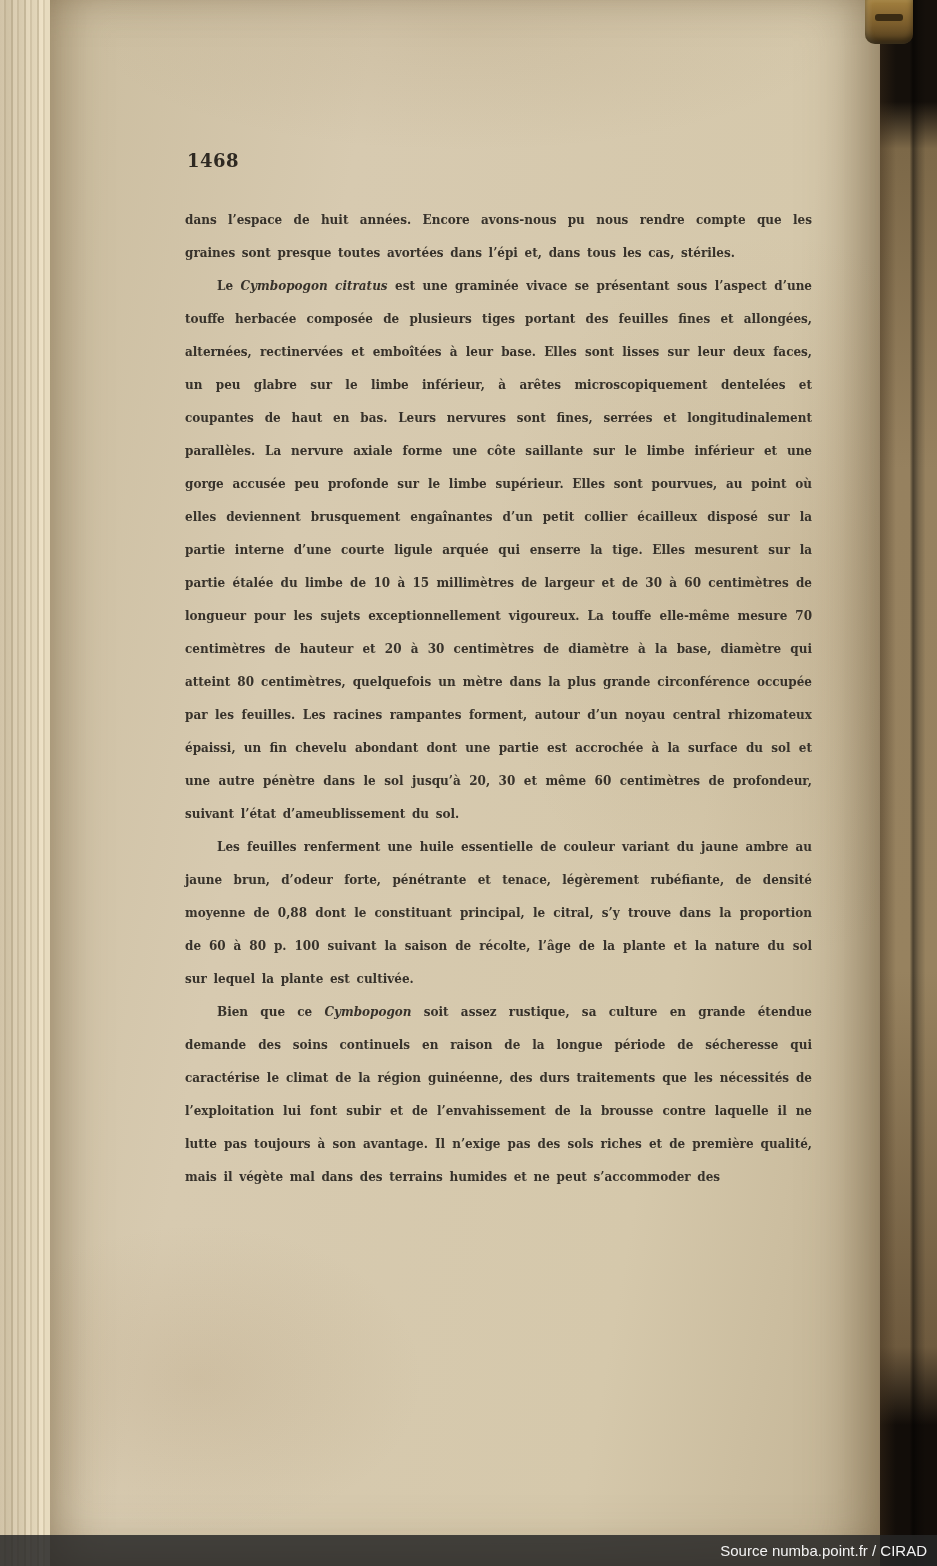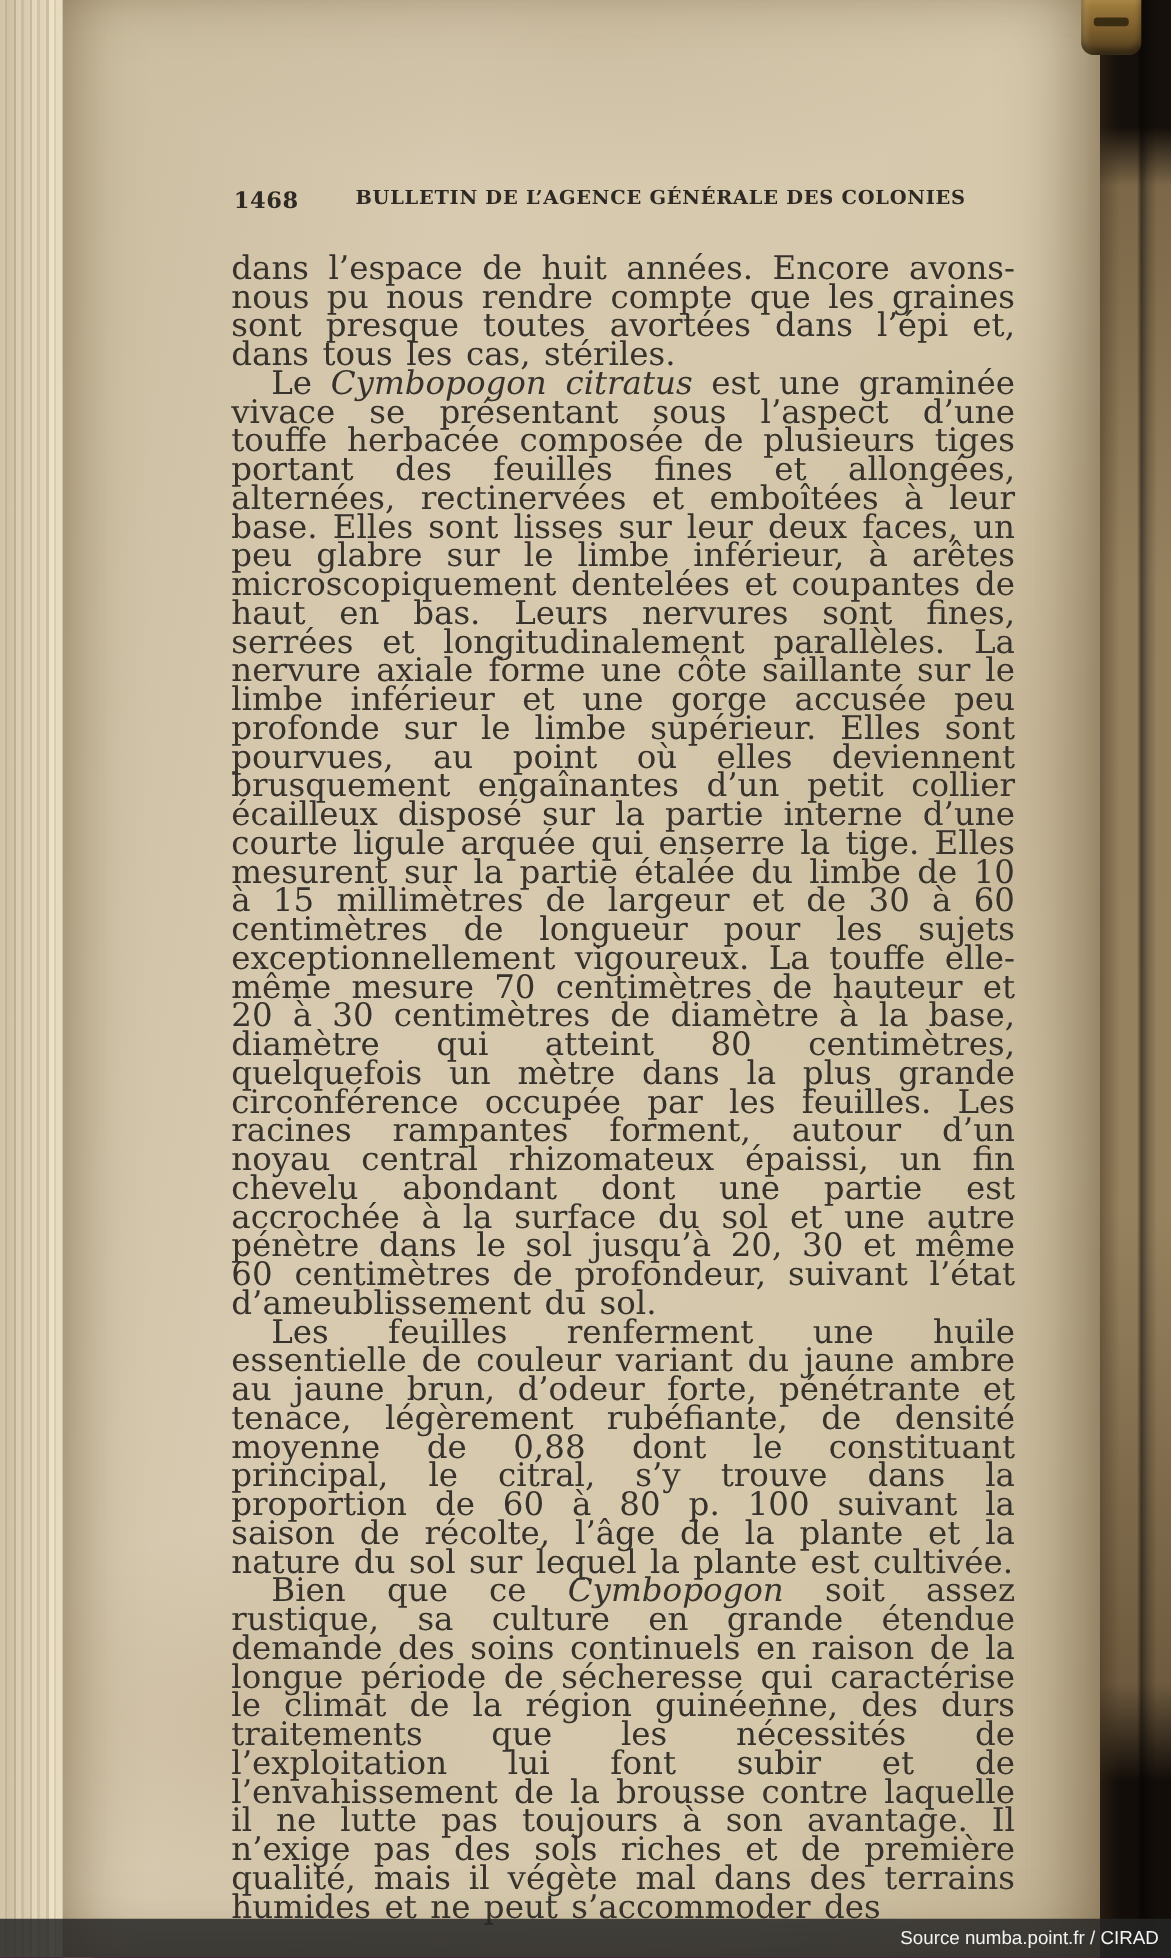--- a/index.html
+++ b/index.html
@@ -1,21 +1,21 @@
 <!DOCTYPE html>
 <html><head>
 <meta charset="utf-8">
 <style>
   html, body { margin: 0; padding: 0; background: #0e0a07; }
   .scan {
     position: relative;
     width: 937px;
     height: 1566px;
     overflow: hidden;
-    background: #701a75;
+    background: #a21caf;
     font-family: "DejaVu Serif", serif;
   }
 
   
   .left-edges {
     position: absolute;
     left: 0; top: 0;
     width: 74px; height: 100%;
     background:
       linear-gradient(90deg, rgba(120,100,70,.25), rgba(120,100,70,0) 60%),
@@ -99,26 +99,27 @@
     text-align: center;
     font-size: 15.5px;
     font-weight: bold;
     letter-spacing: 0.6px;
     padding-left: 60px;
     color: #2e2922;
     white-space: nowrap;
   }
   .bodytext p {
     margin: 0;
-    font-size: 26px;
-    line-height: 23px;
+    font-size: 12px;
+    line-height: 33px;
     text-align: justify;
     text-indent: 32px;
     word-spacing: 2.5px;
     color: #37322b;
+    font-weight: bold;
   }
   .bodytext p.noindent { text-indent: 0; }
   .bodytext i { font-style: italic; }
 
   
   .footer {
     position: absolute;
     left: 0; right: 0; bottom: 0;
     height: 31px;
     background: rgba(38, 38, 38, 0.84);
@@ -137,21 +138,20 @@
 
 <div class="scan">
 
   <div class="left-edges"></div>
 
   <div class="page">
     <div class="textcol">
 
       <div class="header">
         <span class="pagenum">1468</span>
-        <span class="title">BULLETIN DE L’AGENCE GÉNÉRALE DES COLONIES</span>
       </div>
 
       <div class="bodytext">
         <p class="noindent"><span>dans l’espace de huit années. Encore avons-nous pu nous rendre compte que les graines sont presque toutes avortées dans l’épi et, dans tous les cas, stériles.</span></p>
         <p><span>Le </span><i>Cymbopogon citratus</i><span> est une graminée vivace se présentant sous l’aspect d’une touffe herbacée composée de plusieurs tiges portant des feuilles fines et allongées, alternées, rectinervées et emboîtées à leur base. Elles sont lisses sur leur deux faces, un peu glabre sur le limbe inférieur, à arêtes microscopiquement dentelées et coupantes de haut en bas. Leurs nervures sont fines, serrées et longitudinalement parallèles. La nervure axiale forme une côte saillante sur le limbe inférieur et une gorge accusée peu profonde sur le limbe supérieur. Elles sont pourvues, au point où elles deviennent brusquement engaînantes d’un petit collier écailleux disposé sur la partie interne d’une courte ligule arquée qui enserre la tige. Elles mesurent sur la partie étalée du limbe de 10 à 15 millimètres de largeur et de 30 à 60 centimètres de longueur pour les sujets exceptionnellement vigoureux. La touffe elle-même mesure 70 centimètres de hauteur et 20 à 30 centimètres de diamètre à la base, diamètre qui atteint 80 centimètres, quelquefois un mètre dans la plus grande circonférence occupée par les feuilles. Les racines rampantes forment, autour d’un noyau central rhizomateux épaissi, un fin chevelu abondant dont une partie est accrochée à la surface du sol et une autre pénètre dans le sol jusqu’à 20, 30 et même 60 centimètres de profondeur, suivant l’état d’ameublissement du sol.</span></p>
         <p><span>Les feuilles renferment une huile essentielle de couleur variant du jaune ambre au jaune brun, d’odeur forte, pénétrante et tenace, légèrement rubéfiante, de densité moyenne de 0,88 dont le constituant principal, le citral, s’y trouve dans la proportion de 60 à 80 p. 100 suivant la saison de récolte, l’âge de la plante et la nature du sol sur lequel la plante est cultivée.</span></p>
         <p><span>Bien que ce </span><i>Cymbopogon</i><span> soit assez rustique, sa culture en grande étendue demande des soins continuels en raison de la longue période de sécheresse qui caractérise le climat de la région guinéenne, des durs traitements que les nécessités de l’exploitation lui font subir et de l’envahissement de la brousse contre laquelle il ne lutte pas toujours à son avantage. Il n’exige pas des sols riches et de première qualité, mais il végète mal dans des terrains humides et ne peut s’accommoder des</span></p>
       </div>
 
     </div>

